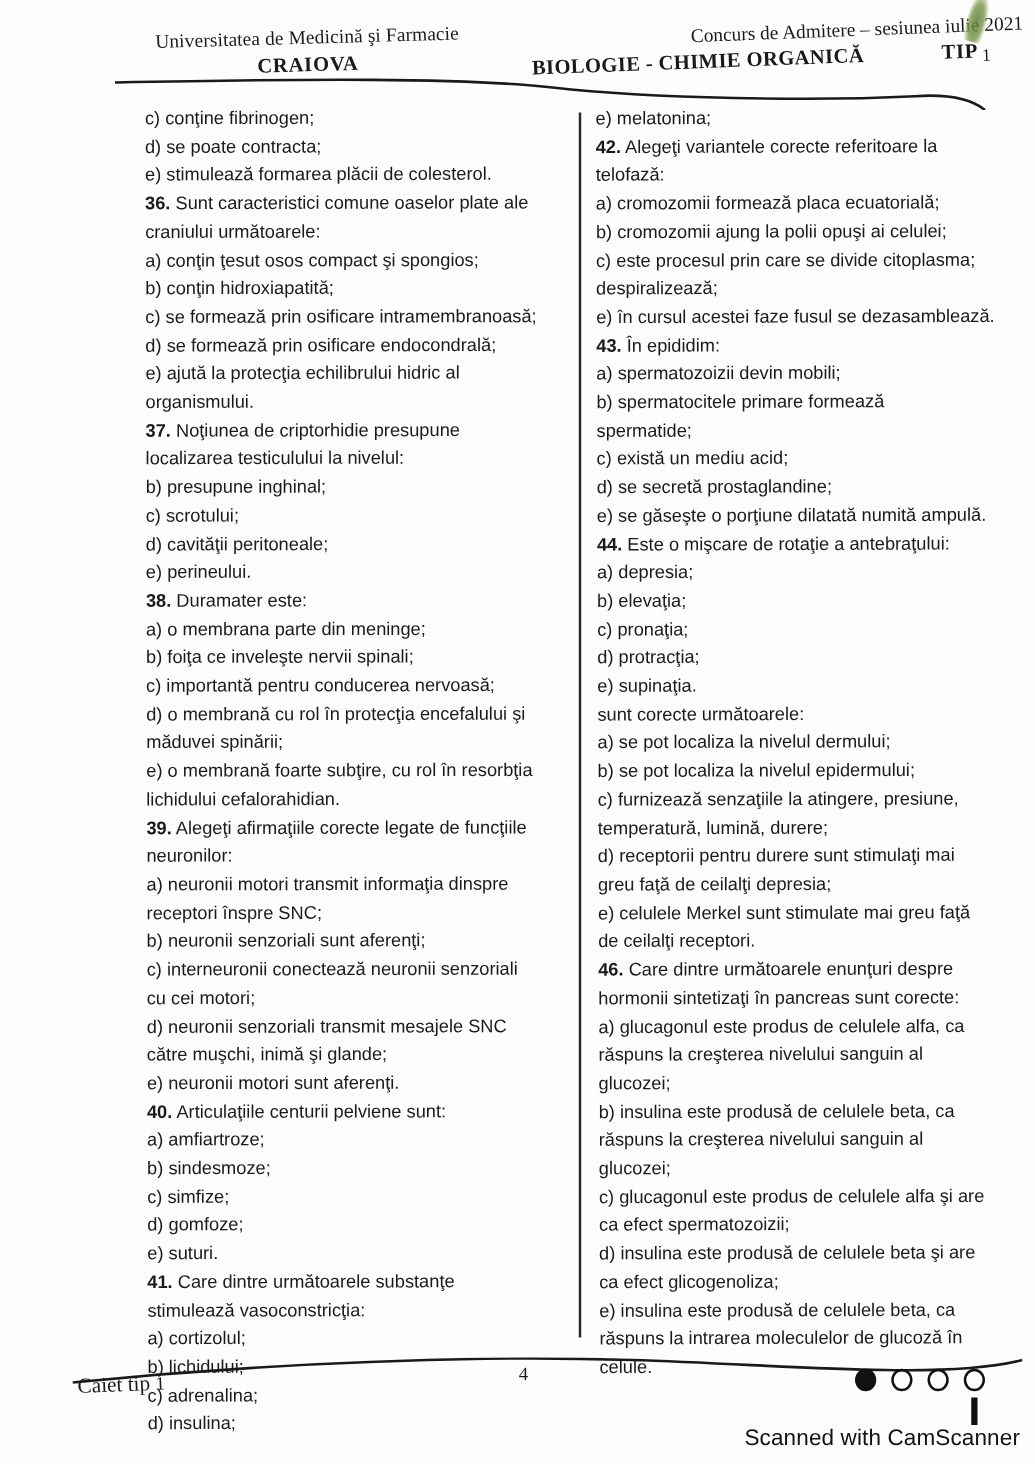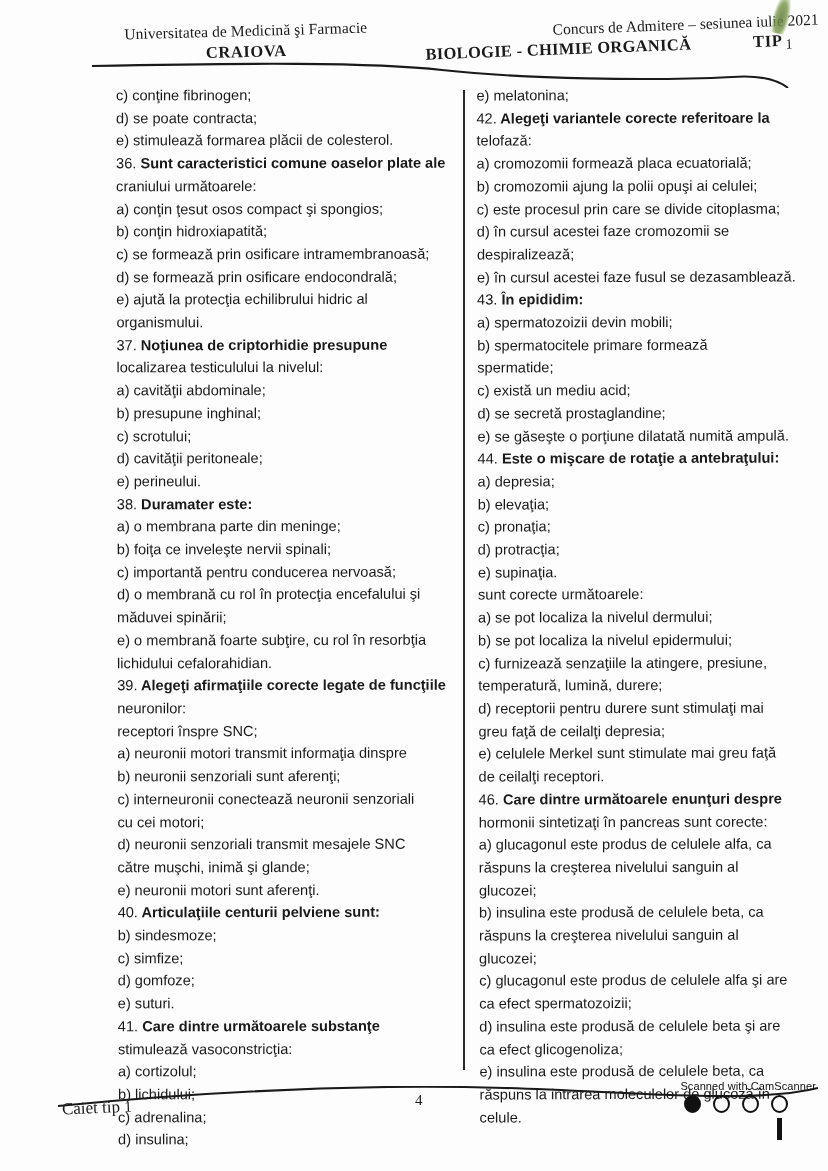--- a/index.html
+++ b/index.html
@@ -125,22 +125,22 @@
   .divider {
     position: absolute;
     left: 443px;
     top: 6px;
     width: 2px;
     height: 980px;
     background: #2b2b2b;
   }
 
   .line { white-space: pre-wrap; }
-  .q { font-weight: normal; }
-  .qtext { font-weight: bold; text-align: right; }
+  .q { font-weight: bold; }
+  .qtext { font-weight: normal; text-align: right; }
 
   
   .col-left  { transform: rotate(-0.12deg); }
   .col-right { transform: rotate(-0.18deg); }
 
   
   .foot-rule {
     position: absolute;
     left: 58px;
     top: 1086px;
@@ -184,23 +184,23 @@
     position: absolute;
     right: 46px;
     top: 1118px;
     width: 5px;
     height: 22px;
     background: #111;
   }
   .camscanner {
     position: absolute;
     right: 12px;
-    top: 1080px;
+    top: 1140px;
     font-family: "Liberation Sans", sans-serif;
-    font-size: 11px;
+    font-size: 18px;
     color: #111;
     letter-spacing: .1px;
   }
 </style>
 </head>
 <body>
 
 <div class="page">
 
   <div class="header">
@@ -234,63 +234,62 @@
         <div class="line"><span class="q">36.</span><span class="qtext"> Sunt caracteristici comune oaselor plate ale</span></div>
         <div class="line">craniului următoarele:</div>
         <div class="line">a) conţin ţesut osos compact şi spongios;</div>
         <div class="line">b) conţin hidroxiapatită;</div>
         <div class="line">c) se formează prin osificare intramembranoasă;</div>
         <div class="line">d) se formează prin osificare endocondrală;</div>
         <div class="line">e) ajută la protecţia echilibrului hidric al</div>
         <div class="line">organismului.</div>
         <div class="line"><span class="q">37.</span><span class="qtext"> Noţiunea de criptorhidie presupune</span></div>
         <div class="line">localizarea testiculului la nivelul:</div>
-        <div class="line">a) cavităţii abdominale;</div>
         <div class="line">b) presupune inghinal;</div>
         <div class="line">c) scrotului;</div>
         <div class="line">d) cavităţii peritoneale;</div>
         <div class="line">e) perineului.</div>
         <div class="line"><span class="q">38.</span><span class="qtext"> Duramater este:</span></div>
         <div class="line">a) o membrana parte din meninge;</div>
         <div class="line">b) foiţa ce inveleşte nervii spinali;</div>
         <div class="line">c) importantă pentru conducerea nervoasă;</div>
         <div class="line">d) o membrană cu rol în protecţia encefalului şi</div>
         <div class="line">măduvei spinării;</div>
         <div class="line">e) o membrană foarte subţire, cu rol în resorbţia</div>
         <div class="line">lichidului cefalorahidian.</div>
         <div class="line"><span class="q">39.</span><span class="qtext"> Alegeţi afirmaţiile corecte legate de funcţiile</span></div>
         <div class="line">neuronilor:</div>
+        <div class="line">a) neuronii motori transmit informaţia dinspre</div>
         <div class="line">receptori înspre SNC;</div>
-        <div class="line">a) neuronii motori transmit informaţia dinspre</div>
         <div class="line">b) neuronii senzoriali sunt aferenţi;</div>
         <div class="line">c) interneuronii conectează neuronii senzoriali</div>
         <div class="line">cu cei motori;</div>
         <div class="line">d) neuronii senzoriali transmit mesajele SNC</div>
         <div class="line">către muşchi, inimă şi glande;</div>
         <div class="line">e) neuronii motori sunt aferenţi.</div>
         <div class="line"><span class="q">40.</span><span class="qtext"> Articulaţiile centurii pelviene sunt:</span></div>
+        <div class="line">a) amfiartroze;</div>
         <div class="line">b) sindesmoze;</div>
         <div class="line">c) simfize;</div>
         <div class="line">d) gomfoze;</div>
         <div class="line">e) suturi.</div>
         <div class="line"><span class="q">41.</span><span class="qtext"> Care dintre următoarele substanţe</span></div>
         <div class="line">stimulează vasoconstricţia:</div>
         <div class="line">a) cortizolul;</div>
         <div class="line">b) lichidului;</div>
         <div class="line">c) adrenalina;</div>
         <div class="line">d) insulina;</div>
       </div>
     <div class="col col-right">
         <div class="line">e) melatonina;</div>
         <div class="line"><span class="q">42.</span><span class="qtext"> Alegeţi variantele corecte referitoare la</span></div>
         <div class="line">telofază:</div>
         <div class="line">a) cromozomii formează placa ecuatorială;</div>
         <div class="line">b) cromozomii ajung la polii opuşi ai celulei;</div>
         <div class="line">c) este procesul prin care se divide citoplasma;</div>
-        <div class="line">d) în cursul acestei faze cromozomii se</div>
         <div class="line">despiralizează;</div>
         <div class="line">e) în cursul acestei faze fusul se dezasamblează.</div>
         <div class="line"><span class="q">43.</span><span class="qtext"> În epididim:</span></div>
         <div class="line">a) spermatozoizii devin mobili;</div>
         <div class="line">b) spermatocitele primare formează</div>
         <div class="line">spermatide;</div>
         <div class="line">c) există un mediu acid;</div>
         <div class="line">d) se secretă prostaglandine;</div>
         <div class="line">e) se găseşte o porţiune dilatată numită ampulă.</div>
         <div class="line"><span class="q">44.</span><span class="qtext"> Este o mişcare de rotaţie a antebraţului:</span></div>

